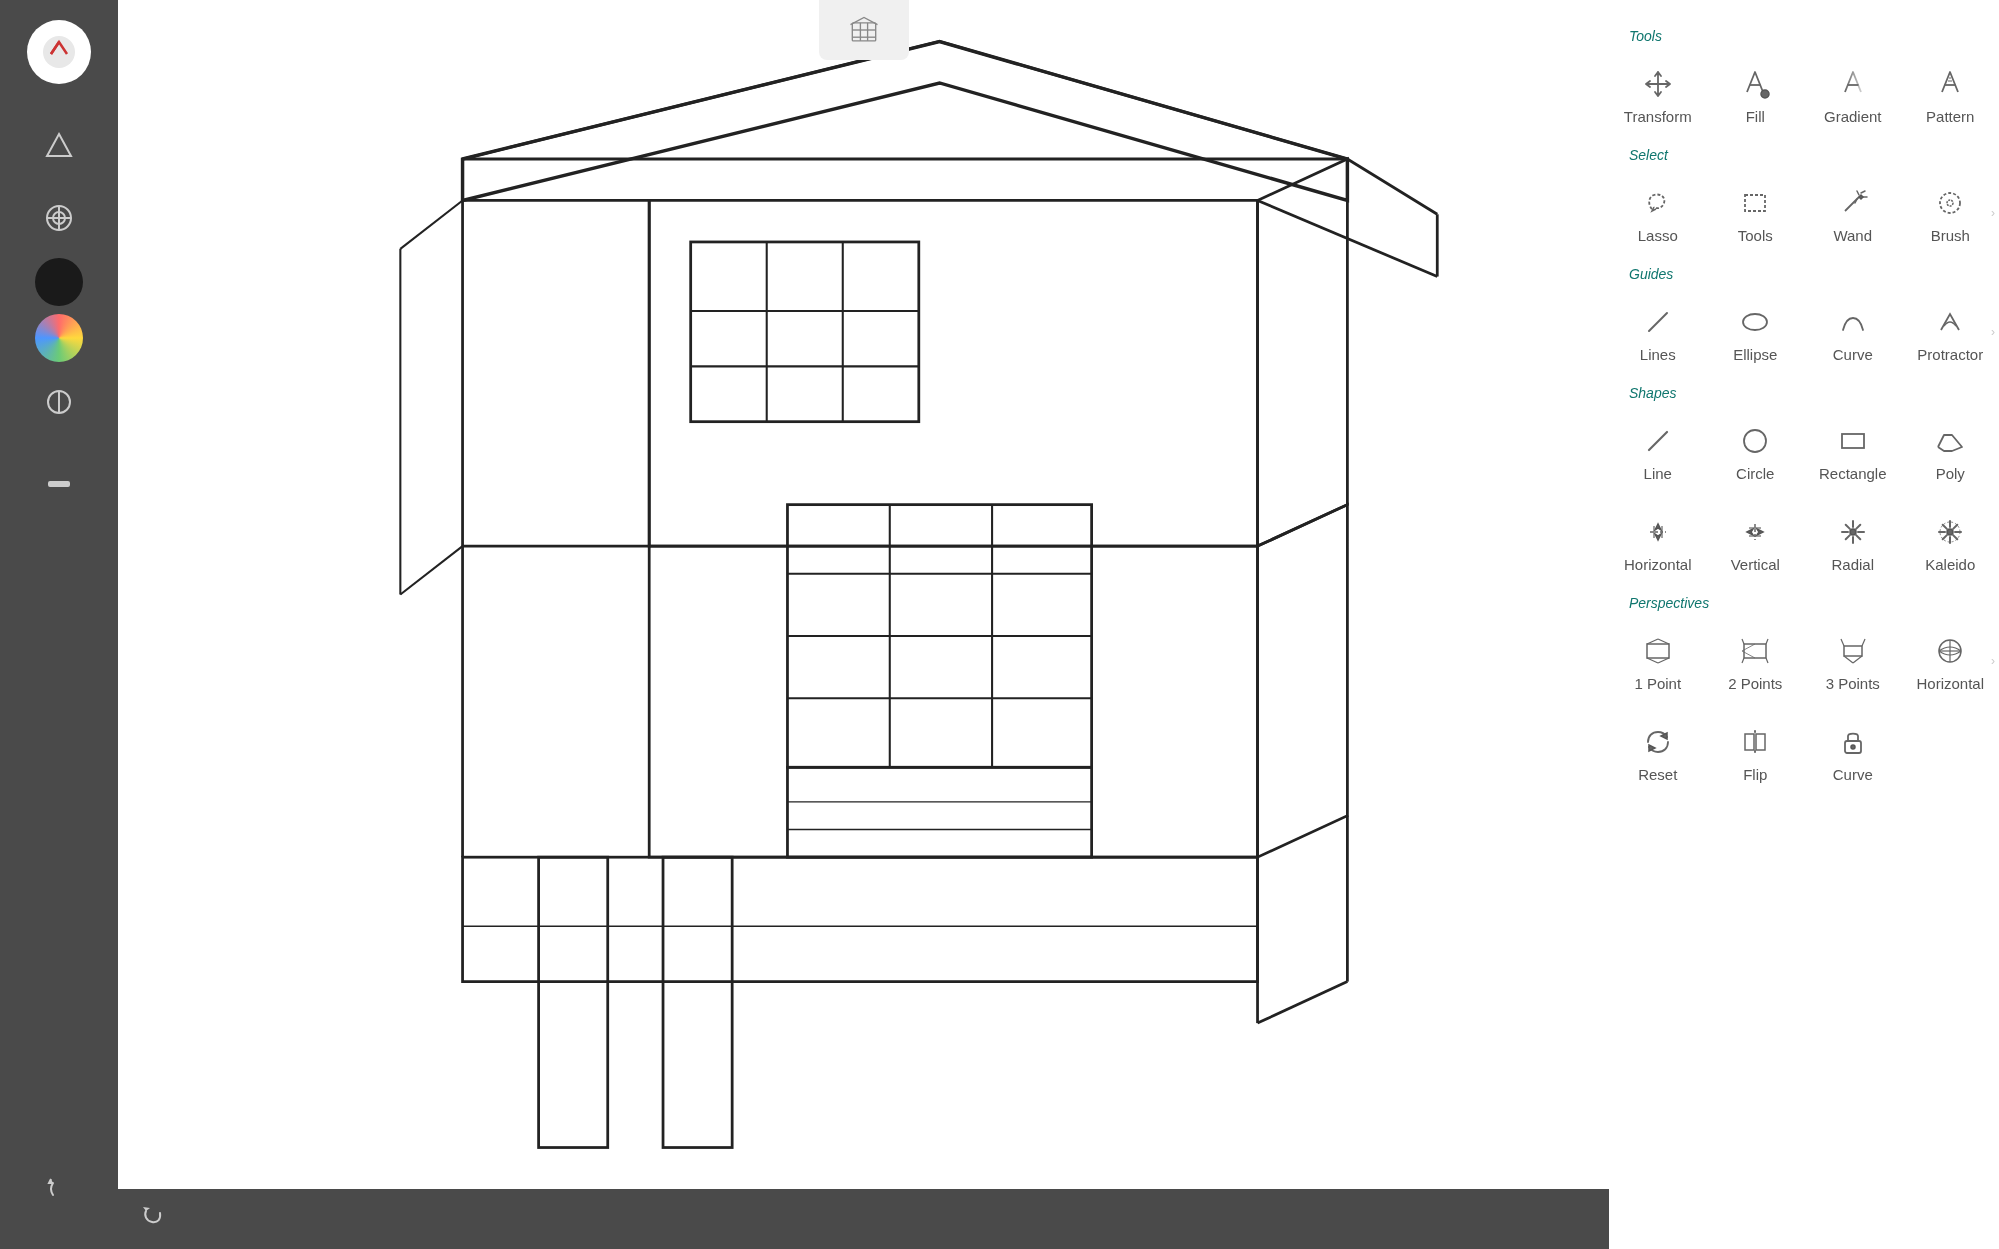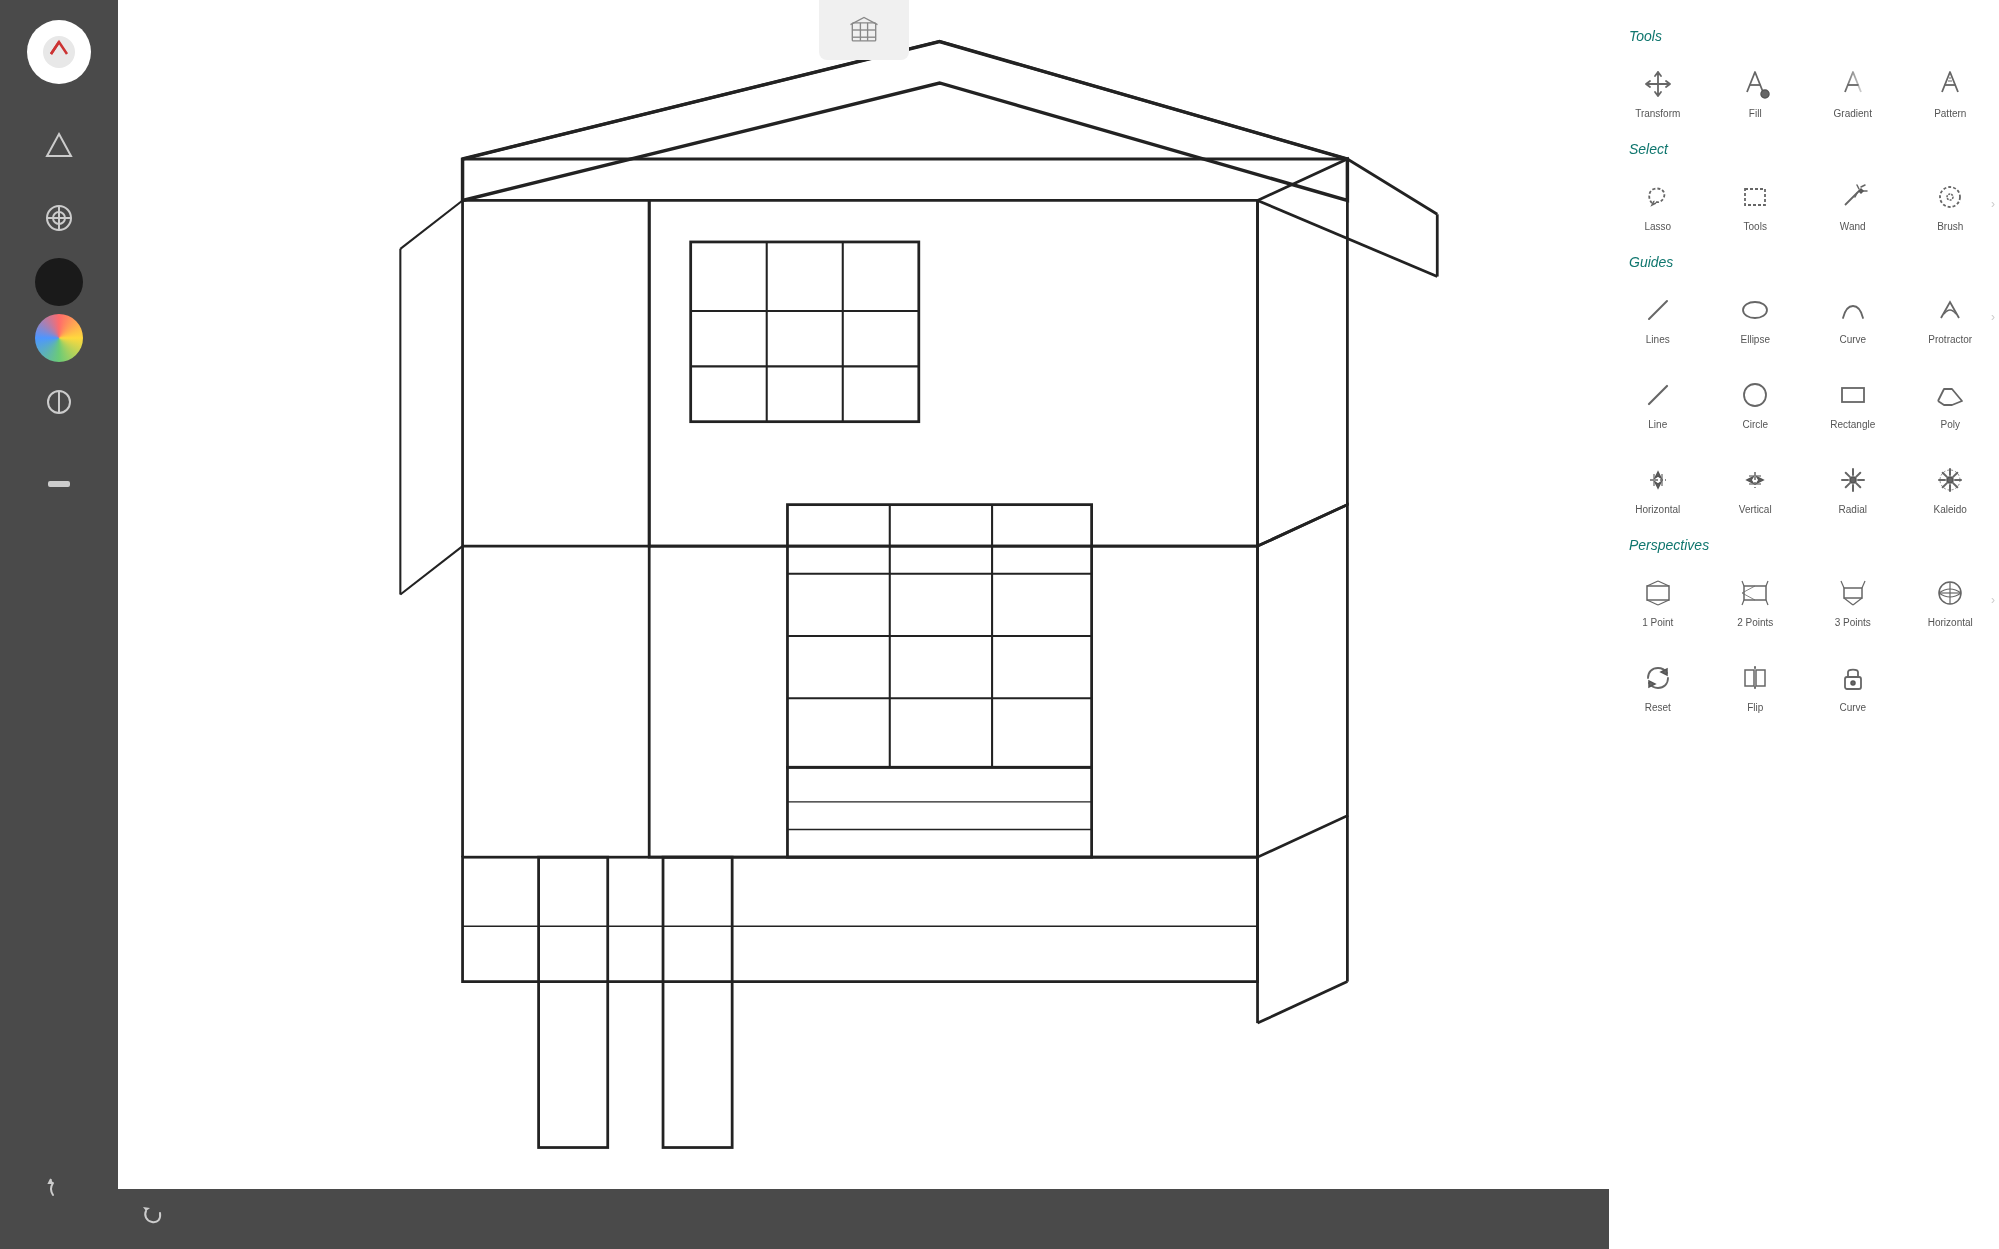--- a/index.html
+++ b/index.html
@@ -183,21 +183,21 @@
 
     .tool-icon svg {
       width: 32px;
       height: 32px;
       stroke: #555;
       fill: none;
       stroke-width: 1.5;
     }
 
     .tool-label {
-      font-size: 10px;
+      font-size: 15px;
       color: #555;
       margin-top: 2px;
       text-align: center;
     }
 
     .chevron-right {
       position: absolute;
       right: 4px;
       top: 50%;
       transform: translateY(-50%);
@@ -478,20 +478,21 @@
         <svg viewBox="0 0 32 32">
           <path d="M7 24 L16 8 L25 24" stroke="#666" stroke-width="1.8" fill="none"></path>
           <path d="M10 20 Q16 12 22 20" stroke="#666" stroke-width="1.5" fill="none"></path>
         </svg>
       </div>
       <span class="tool-label">Protractor</span>
     </div>
     <span class="chevron-right">›</span>
   </div>
 
+  <div class="section-label">Shapes</div>
   <div class="tools-grid">
 
     <div class="tool-item">
       <div class="tool-icon">
         <svg viewBox="0 0 32 32">
           <line x1="7" y1="25" x2="25" y2="7" stroke="#666" stroke-width="2.2" stroke-linecap="round"></line>
         </svg>
       </div>
       <span class="tool-label">Line</span>
     </div>

